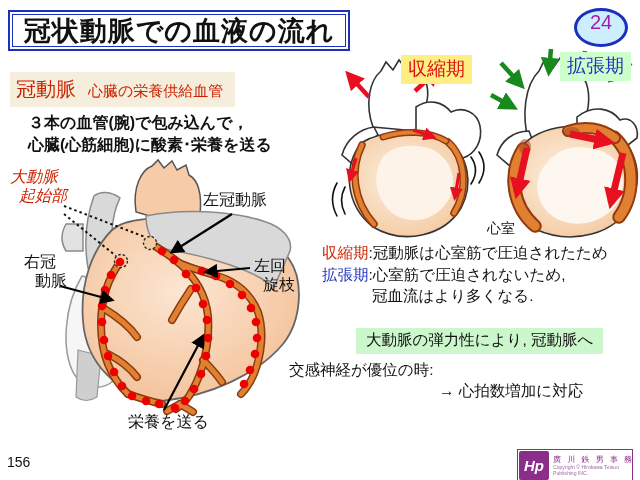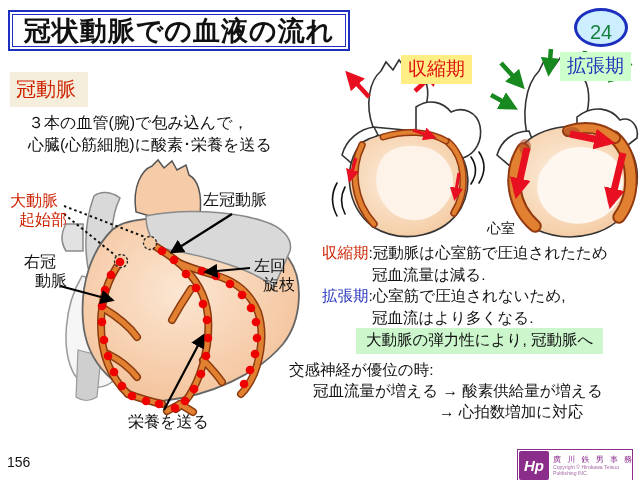--- a/index.html
+++ b/index.html
@@ -13,38 +13,38 @@
   .title-box{
     left:8px;top:10px;width:338px;height:37px;
     border:2px solid #1c2fbe;
     box-shadow:inset 0 0 0 2px #ffffff, inset 0 0 0 3px #1c2fbe;
     background:#fff;display:flex;align-items:center;justify-content:center;
     font-size:27px;font-weight:bold;letter-spacing:1px;
   }
   .badge-24{
     left:574px;top:8px;width:48px;height:33px;border-radius:50%;
     background:#cdeeff;border:3px solid #1c2fbe;
-    display:flex;align-items:flex-end;justify-content:center;
-    font-size:20px;color:#15803d;
+    display:flex;align-items:flex-start;justify-content:center;
+    font-size:20px;color:#a21caf;
   }
 
   
   .coronary-note{
     left:10px;top:72px;background:#f5eedc;padding:4px 12px 4px 6px;
     color:#cc2200;white-space:nowrap;display:flex;align-items:baseline;
   }
   .coronary-note .term{font-size:20px;text-align:center;}
   .coronary-note .desc{font-size:15px;margin-left:12px;}
 
-  .intro{left:28px;top:112px;font-size:16px;line-height:22px;}
+  .intro{left:28px;top:112px;font-size:16px;line-height:22px;font-weight:bold;}
 
   
   .lbl{font-size:16px;line-height:19px;white-space:nowrap;}
   .lbl.red{color:#cc2200;}
-  .lbl-aorta{left:10px;top:191px;}
+  .lbl-aorta{left:10px;top:167px;font-style:italic;}
   .lbl-aorta .l2{padding-left:9px;}
   .lbl-leftcor{left:203px;top:190px;}
   .lbl-rightcor{left:24px;top:252px;}
   .lbl-rightcor .l2{padding-left:11px;}
   .lbl-cx{left:254px;top:256px;}
   .lbl-cx .l2{padding-left:9px;}
   .lbl-lad{left:128px;top:412px;}
   .lbl-ventricle{left:487px;top:219px;font-size:14px;}
 
   
@@ -102,20 +102,21 @@
   <div class="abs title-box">
     <span>冠状動脈での血液の流れ</span>
   </div>
 
   <div class="abs badge-24">
     <span>24</span>
   </div>
 
   <div class="abs coronary-note">
     <span class="term">冠動脈</span>
+    <span class="desc">心臓の栄養供給血管</span>
   </div>
 
   <div class="abs intro">
     <div>３本の血管(腕)で包み込んで，</div>
     <div>心臓(心筋細胞)に酸素･栄養を送る</div>
   </div>
 
   <svg style="left:50px;top:158px;width:265px;height:288px" viewBox="0 0 265 288">
     <defs>
       <radialGradient id="peach" cx="0.45" cy="0.4" r="0.8">
@@ -304,32 +305,30 @@
   </svg>
 
   <div class="abs phase-badge badge-systole">収縮期</div>
   <div class="abs phase-badge badge-diastole">拡張期</div>
   <div class="abs lbl lbl-ventricle">心室</div>
 
   <div class="abs explain">
     <div>
       <span class="t-red">収縮期</span><span>:冠動脈は心室筋で圧迫されたため</span>
     </div>
-    <div class="ind">冠血流量は減る.</div>
     <div>
       <span class="t-blue">拡張期</span><span>:心室筋で圧迫されないため,</span>
     </div>
     <div class="ind">冠血流はより多くなる.</div>
   </div>
 
   <div class="abs green-note">大動脈の弾力性により, 冠動脈へ</div>
 
   <div class="abs symp">
     <div>交感神経が優位の時:</div>
-    <div class="l3">冠血流量が増える → 酸素供給量が増える</div>
     <div class="l4">→ 心拍数増加に対応</div>
   </div>
 
   <div class="abs page-num">156</div>
 
   <div class="abs logo">
     <div class="logo-mark">Hp</div>
     <div class="logo-right">
       <div class="logo-company">廣 川 鉄 男 事 務 所</div>
       <div class="logo-copy">Copyright © Hirokawa Tetsuo</div>

